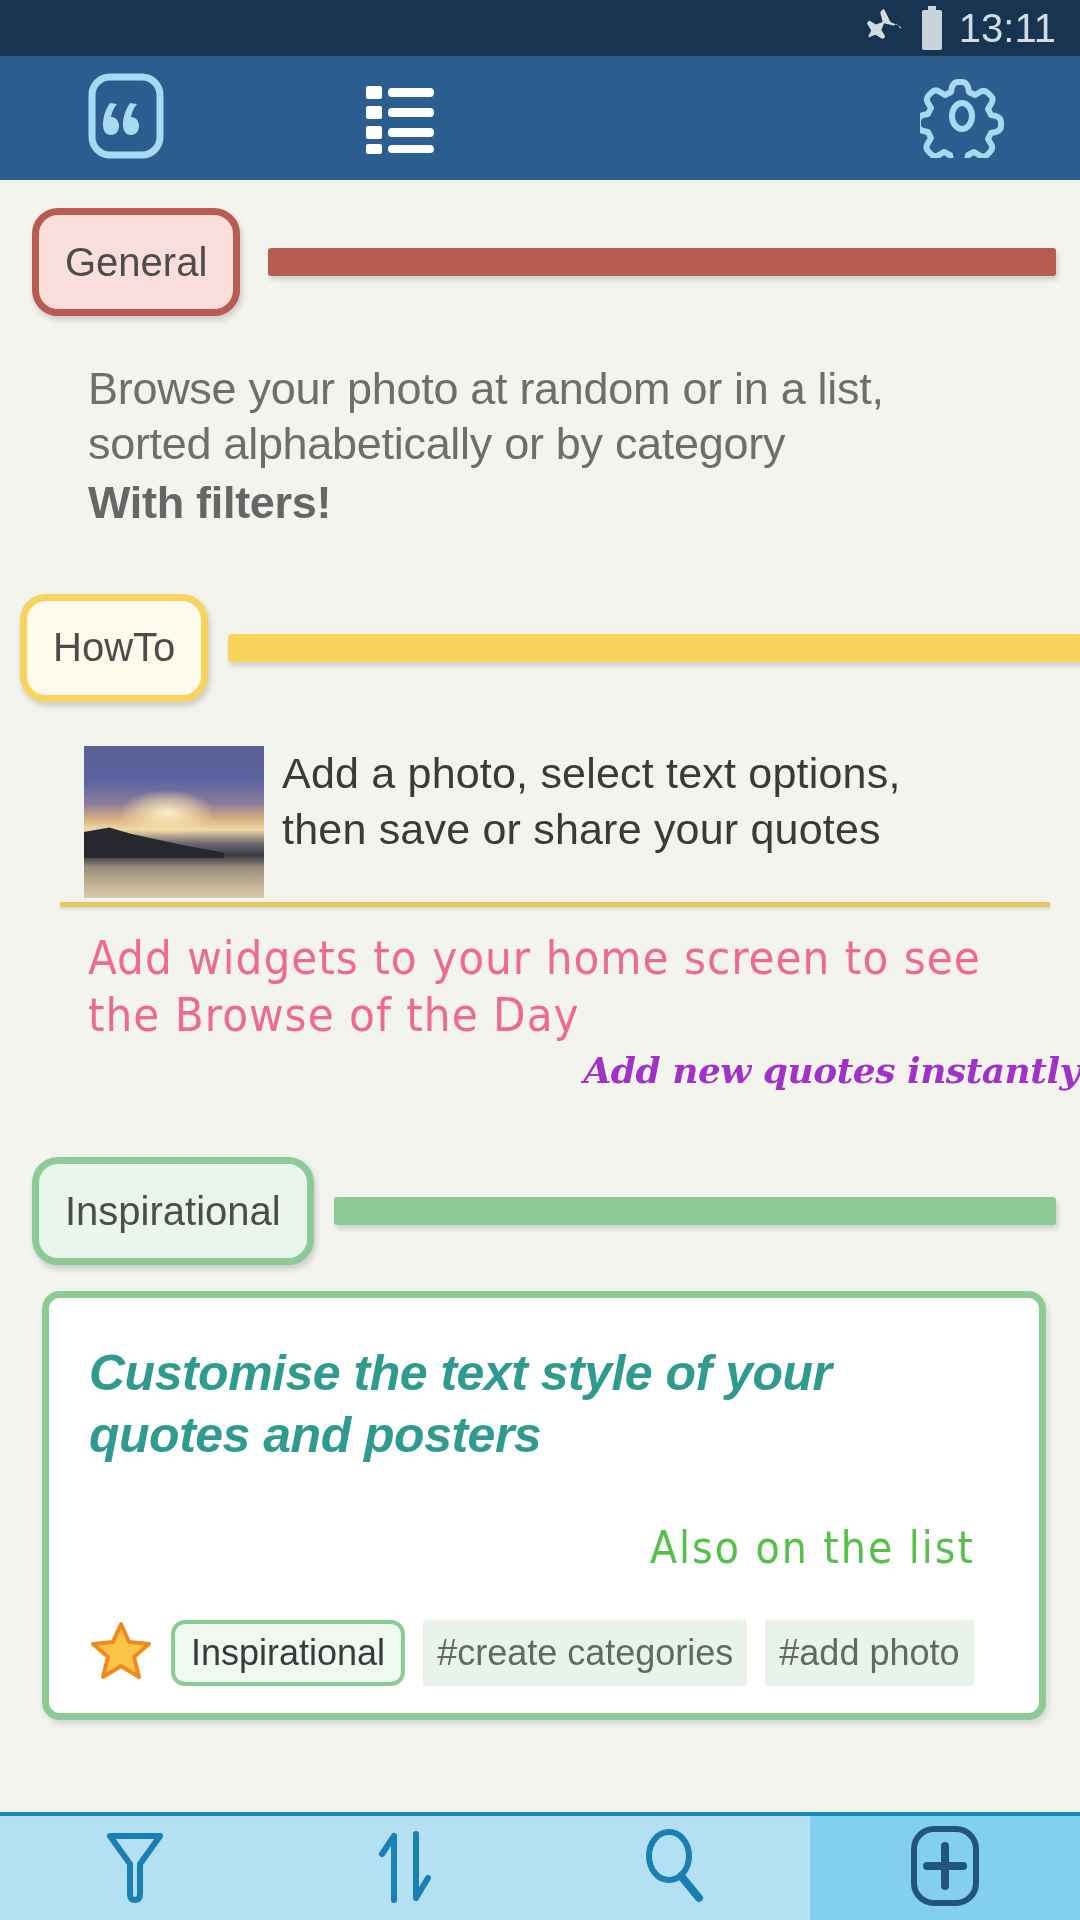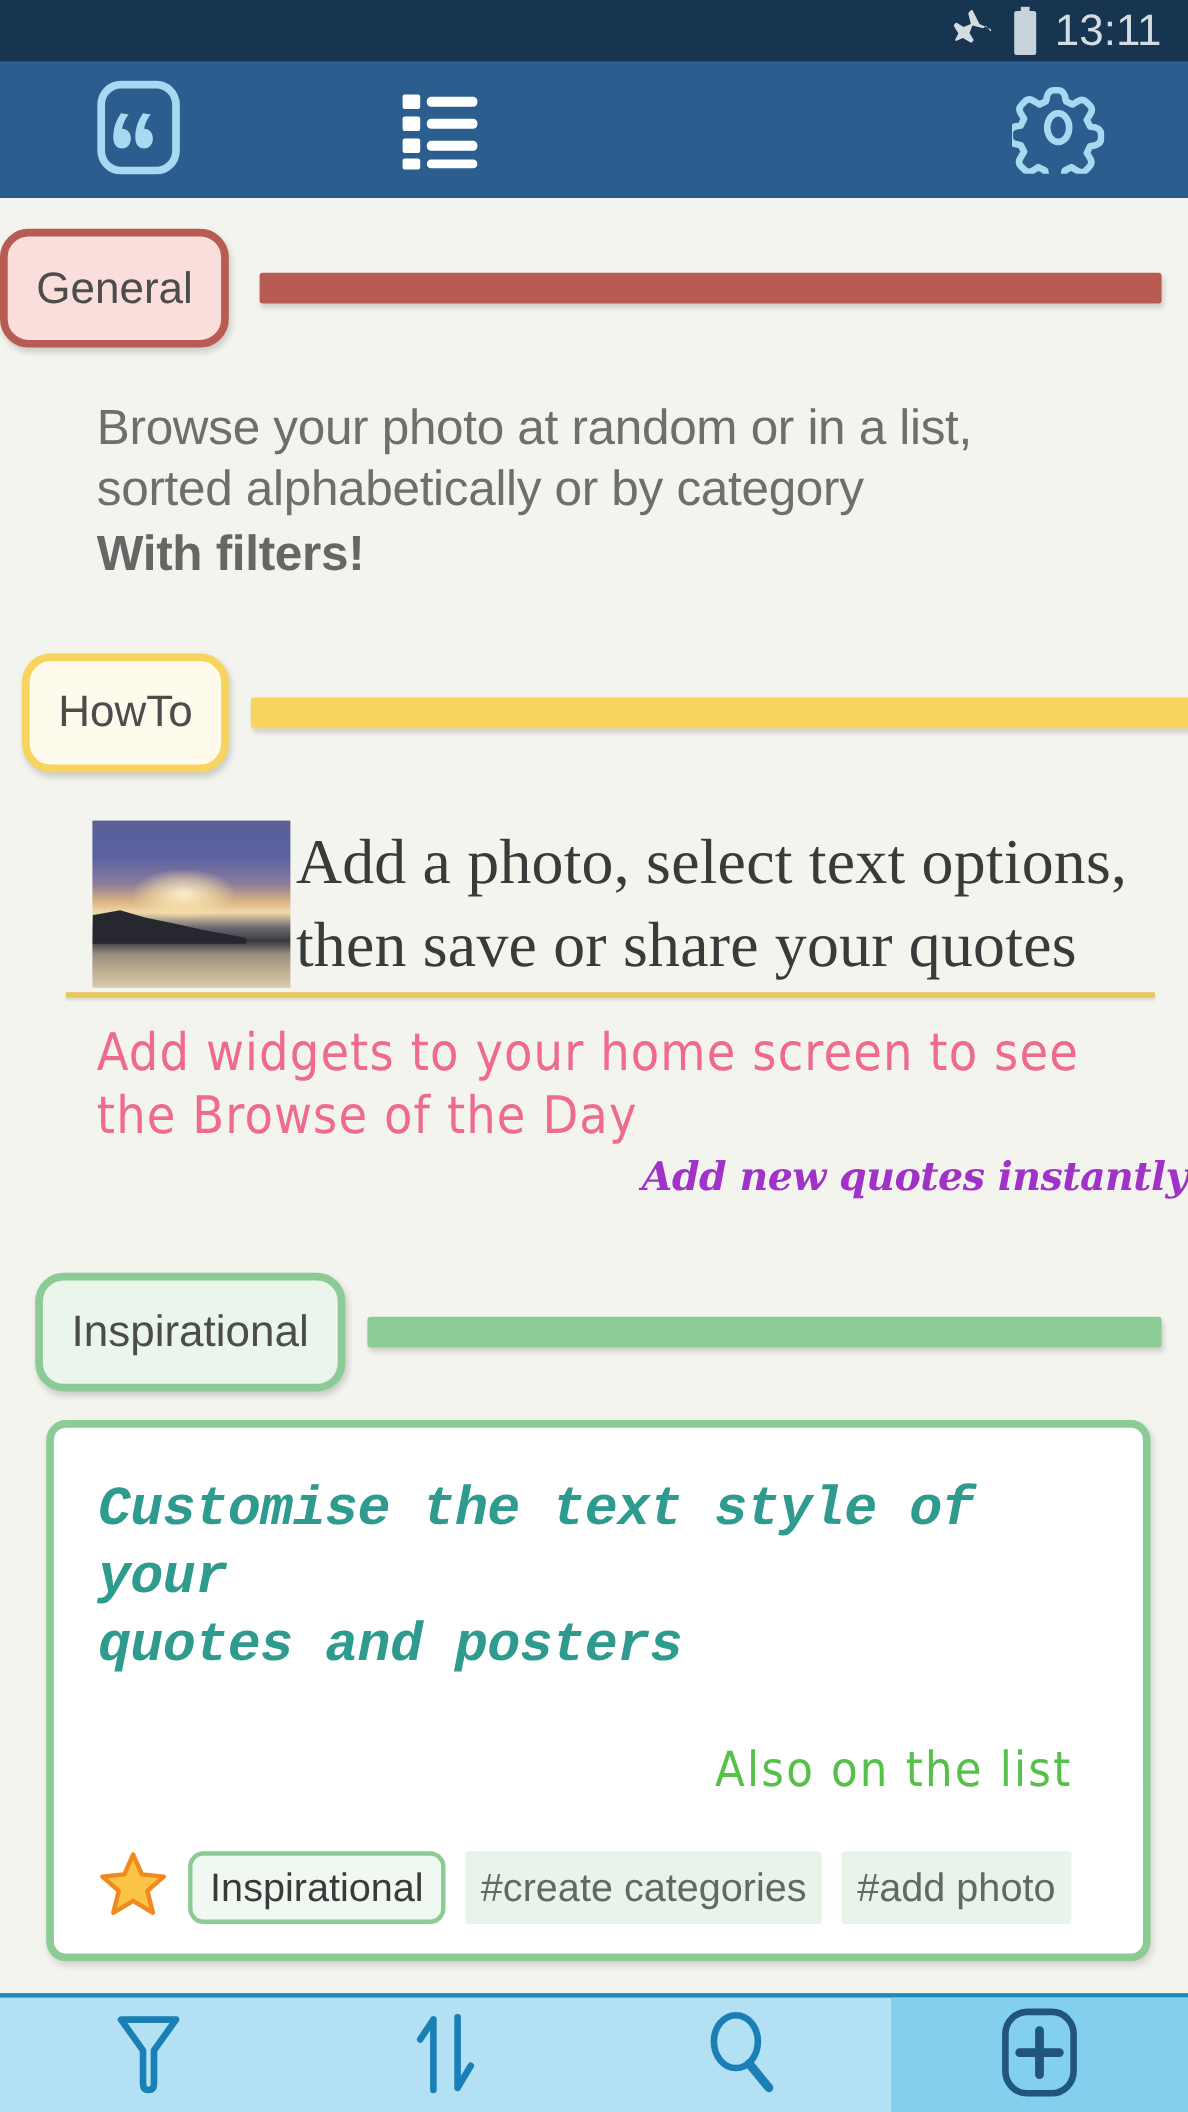--- a/index.html
+++ b/index.html
@@ -43,21 +43,21 @@
   .cat-row { display:flex; align-items:center; }
   .cat-chip {
     border-radius:26px; border-width:7px; border-style:solid;
     display:flex; align-items:center; justify-content:center;
     box-shadow:2px 4px 6px rgba(0,0,0,0.17);
     min-height:108px; padding:0 26px;
   }
   .cat-chip span { font-size:40px; color:#4c4c4c; white-space:nowrap; }
   .cat-bar { height:28px; border-radius:3px; flex:1; box-shadow:2px 4px 5px rgba(0,0,0,0.14); }
 
-  #cat-general-row { margin-top:28px; }
+  #cat-general-row { margin-top:28px; padding-left:32px; }
   #cat-general-chip { border-color:#b85c53; background:#fadedb; }
   #cat-general-bar  { background:#b85c53; margin-left:28px; margin-right:24px; }
 
   #cat-howto-row { margin-top:63px; padding-left:20px; }
   #cat-howto-chip { border-color:#f8d45e; background:#fefaec; }
   #cat-howto-bar  { background:#f8d45e; margin-left:20px; margin-right:-16px; }
 
   #cat-insp-row { margin-top:66px; padding-left:32px; }
   #cat-insp-chip { border-color:#8dcb96; background:#eaf6ec; }
   #cat-insp-bar  { background:#8dcb96; margin-left:20px; margin-right:24px; }
@@ -87,22 +87,22 @@
     background:radial-gradient(ellipse at center, rgba(255,243,205,0.95) 0%, rgba(255,230,170,0.5) 45%, rgba(255,220,160,0) 75%);
   }
   
   .photo-thumb::after {
     content:""; position:absolute; left:0; bottom:26%;
     width:78%; height:22%;
     background:#27272f;
     clip-path:polygon(0% 22%, 18% 8%, 34% 28%, 52% 44%, 72% 62%, 100% 84%, 100% 100%, 0% 100%);
   }
   .photo-caption {
-    margin-left:5px; font-size:58px; line-height:1.3; color:#3a3a3a;
-    font-family:Liberation Serif, serif;
+    margin-left:18px; font-size:43px; line-height:1.3; color:#3a3a3a;
+    font-family:Liberation Sans, sans-serif;
     font-weight:300; letter-spacing:0.2px;
   }
   .photo-divider {
     height:5px; background:#e8c761; margin:4px 30px 0 60px;
     box-shadow:0 2px 3px rgba(0,0,0,0.12);
   }
 
   
   .hand-pink {
     margin:22px 0 0 88px; font-size:47px; line-height:1.22;
@@ -118,21 +118,21 @@
 
   
   .quote-card {
     margin:26px 34px 0 42px; background:#ffffff;
     border:7px solid #8dcb96; border-radius:18px;
     box-shadow:2px 4px 7px rgba(0,0,0,0.13);
     padding:44px 40px 26px 40px; min-height:330px;
   }
   .quote-main {
     font-size:50px; line-height:1.24; color:#2f9b8e;
-    font-family:Liberation Mono, monospace;
+    font-family:Liberation Sans, sans-serif;
     font-weight:bold; font-style:italic; letter-spacing:-0.5px;
   }
   .quote-sub {
     text-align:right; margin-top:56px; font-size:44px; color:#56c04a;
     font-family:"DejaVu Sans Condensed","DejaVu Sans",sans-serif;
     font-weight:300; letter-spacing:2px; padding-right:24px;
   }
   .tag-row { display:flex; align-items:center; gap:18px; margin-top:46px; }
   .tag-pill {
     border:4px solid #8dcb96; background:#eff8f1; border-radius:14px;

